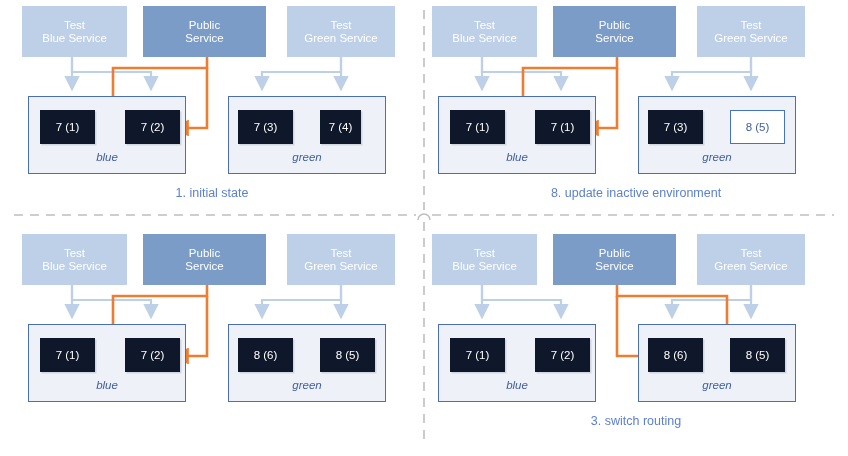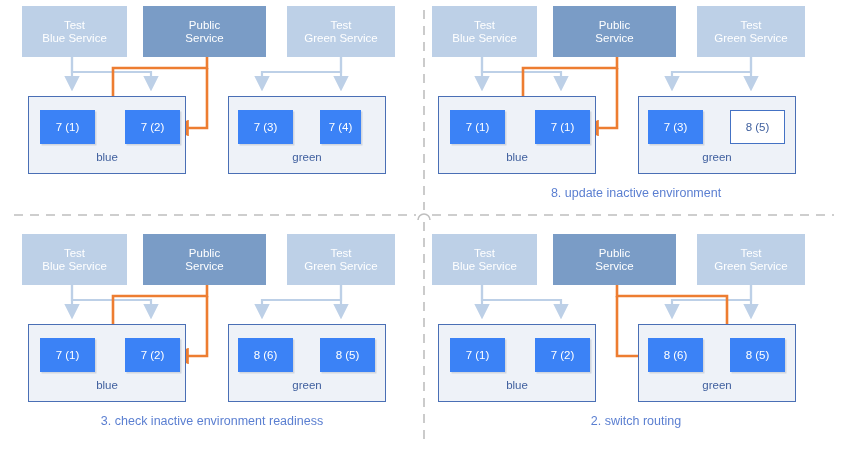--- a/index.html
+++ b/index.html
@@ -7,24 +7,24 @@
   #stage{position:relative;width:848px;height:456px;}
   .quad{position:absolute;width:424px;height:228px;}
   .q1{left:0;top:0}.q2{left:424px;top:0}.q3{left:0;top:228px}.q4{left:424px;top:228px}
   .svgfull{position:absolute;left:0;top:0;width:424px;height:228px;overflow:visible}
 
   .node{position:absolute;box-sizing:border-box;display:flex;align-items:center;
         justify-content:center;text-align:center;line-height:1.12;}
   .svc{color:#ffffff;font-size:11.5px;background:#bdd0e7;}
   .svc.public{background:#7a9cc6;}
   .envbox{background:#eef2f8;border:1px solid #4a6fb5;}
-  .ver{background:#3b82f6;color:#ffffff;font-size:11.5px;
+  .ver{background:#0f172a;color:#ffffff;font-size:11.5px;
        box-shadow:1.5px 1.5px 0 0 rgba(200,205,215,0.75);}
   .ver.ghost{background:#ffffff;color:#3f5f9e;border:1px solid #4472c4;box-shadow:none;}
-  .envlabel{position:absolute;color:#3f5f9e;font-size:11.5px;text-align:center;}
+  .envlabel{position:absolute;color:#3f5f9e;font-size:11.5px;text-align:center;font-style:italic;}
   .caption{position:absolute;width:424px;text-align:center;color:#5b7fd1;
            font-size:12.5px;}
   .divider{position:absolute;background:none;}
 </style>
 </head>
 <body>
 
 <div id="stage">
 
   <div class="quad q1">
@@ -65,20 +65,21 @@
     <div class="node envbox" style="left:28px;top:96px;width:158px;height:78px"></div>
     <div class="node ver" style="left:40px;top:110px;width:55px;height:34px">7 (1)</div>
     <div class="node ver" style="left:125px;top:110px;width:55px;height:34px">7 (2)</div>
     <div class="envlabel" style="left:28px;top:151px;width:158px">blue</div>
 
     <div class="node envbox" style="left:228px;top:96px;width:158px;height:78px"></div>
     <div class="node ver" style="left:238px;top:110px;width:55px;height:34px">7 (3)</div>
     <div class="node ver" style="left:320px;top:110px;width:41px;height:34px">7 (4)</div>
     <div class="envlabel" style="left:228px;top:151px;width:158px">green</div>
 
+    <div class="caption" style="left:0;top:186px">1. initial state</div>
   </div>
 
   <div class="quad q2">
     <svg class="svgfull" viewBox="0 0 424 228">
       <defs>
         <marker id="ah-blue-2" markerWidth="7" markerHeight="7" refX="3.2" refY="3.5" orient="auto">
           <path d="M0,0 L7,3.5 L0,7 z" fill="#bdd0e7"></path>
         </marker>
         <marker id="ah-orange-2" markerWidth="6.5" markerHeight="6.5" refX="3" refY="3.25" orient="auto">
           <path d="M0,0 L6.5,3.25 L0,6.5 z" fill="#ed7d31"></path>
@@ -160,21 +161,20 @@
     <div class="node envbox" style="left:28px;top:96px;width:158px;height:78px"></div>
     <div class="node ver" style="left:40px;top:110px;width:55px;height:34px">7 (1)</div>
     <div class="node ver" style="left:125px;top:110px;width:55px;height:34px">7 (2)</div>
     <div class="envlabel" style="left:28px;top:151px;width:158px">blue</div>
 
     <div class="node envbox" style="left:228px;top:96px;width:158px;height:78px"></div>
     <div class="node ver" style="left:238px;top:110px;width:55px;height:34px">8 (6)</div>
     <div class="node ver" style="left:320px;top:110px;width:55px;height:34px">8 (5)</div>
     <div class="envlabel" style="left:228px;top:151px;width:158px">green</div>
 
-    <div class="caption" style="left:0;top:186px">3. check inactive environment readiness</div>
   </div>
 
   <div class="quad q4">
     <svg class="svgfull" viewBox="0 0 424 228">
       <defs>
         <marker id="ah-blue-4" markerWidth="7" markerHeight="7" refX="3.2" refY="3.5" orient="auto">
           <path d="M0,0 L7,3.5 L0,7 z" fill="#bdd0e7"></path>
         </marker>
         <marker id="ah-orange-4" markerWidth="6.5" markerHeight="6.5" refX="3" refY="3.25" orient="auto">
           <path d="M0,0 L6.5,3.25 L0,6.5 z" fill="#ed7d31"></path>
@@ -208,21 +208,21 @@
     <div class="node envbox" style="left:14px;top:96px;width:158px;height:78px"></div>
     <div class="node ver" style="left:26px;top:110px;width:55px;height:34px">7 (1)</div>
     <div class="node ver" style="left:111px;top:110px;width:55px;height:34px">7 (2)</div>
     <div class="envlabel" style="left:14px;top:151px;width:158px">blue</div>
 
     <div class="node envbox" style="left:214px;top:96px;width:158px;height:78px"></div>
     <div class="node ver" style="left:224px;top:110px;width:55px;height:34px">8 (6)</div>
     <div class="node ver" style="left:306px;top:110px;width:55px;height:34px">8 (5)</div>
     <div class="envlabel" style="left:214px;top:151px;width:158px">green</div>
 
-    <div class="caption" style="left:0;top:186px">2. switch routing</div>
+    <div class="caption" style="left:0;top:186px">3. switch routing</div>
   </div>
 
   <svg class="divider" style="left:0;top:0;width:848px;height:456px;pointer-events:none">
     <path d="M14,215 L416,215 M432,215 L834,215" stroke="#bfbfbf" stroke-width="1.6" stroke-dasharray="9 7" fill="none"></path>
     <path d="M424,10 L424,210 M424,222 L424,446" stroke="#bfbfbf" stroke-width="1.6" stroke-dasharray="9 7" fill="none"></path>
     <path d="M418,220 A6,6 0 0,1 430,220" stroke="#bfbfbf" stroke-width="1.6" fill="none"></path>
   </svg>
 
 </div>
 

